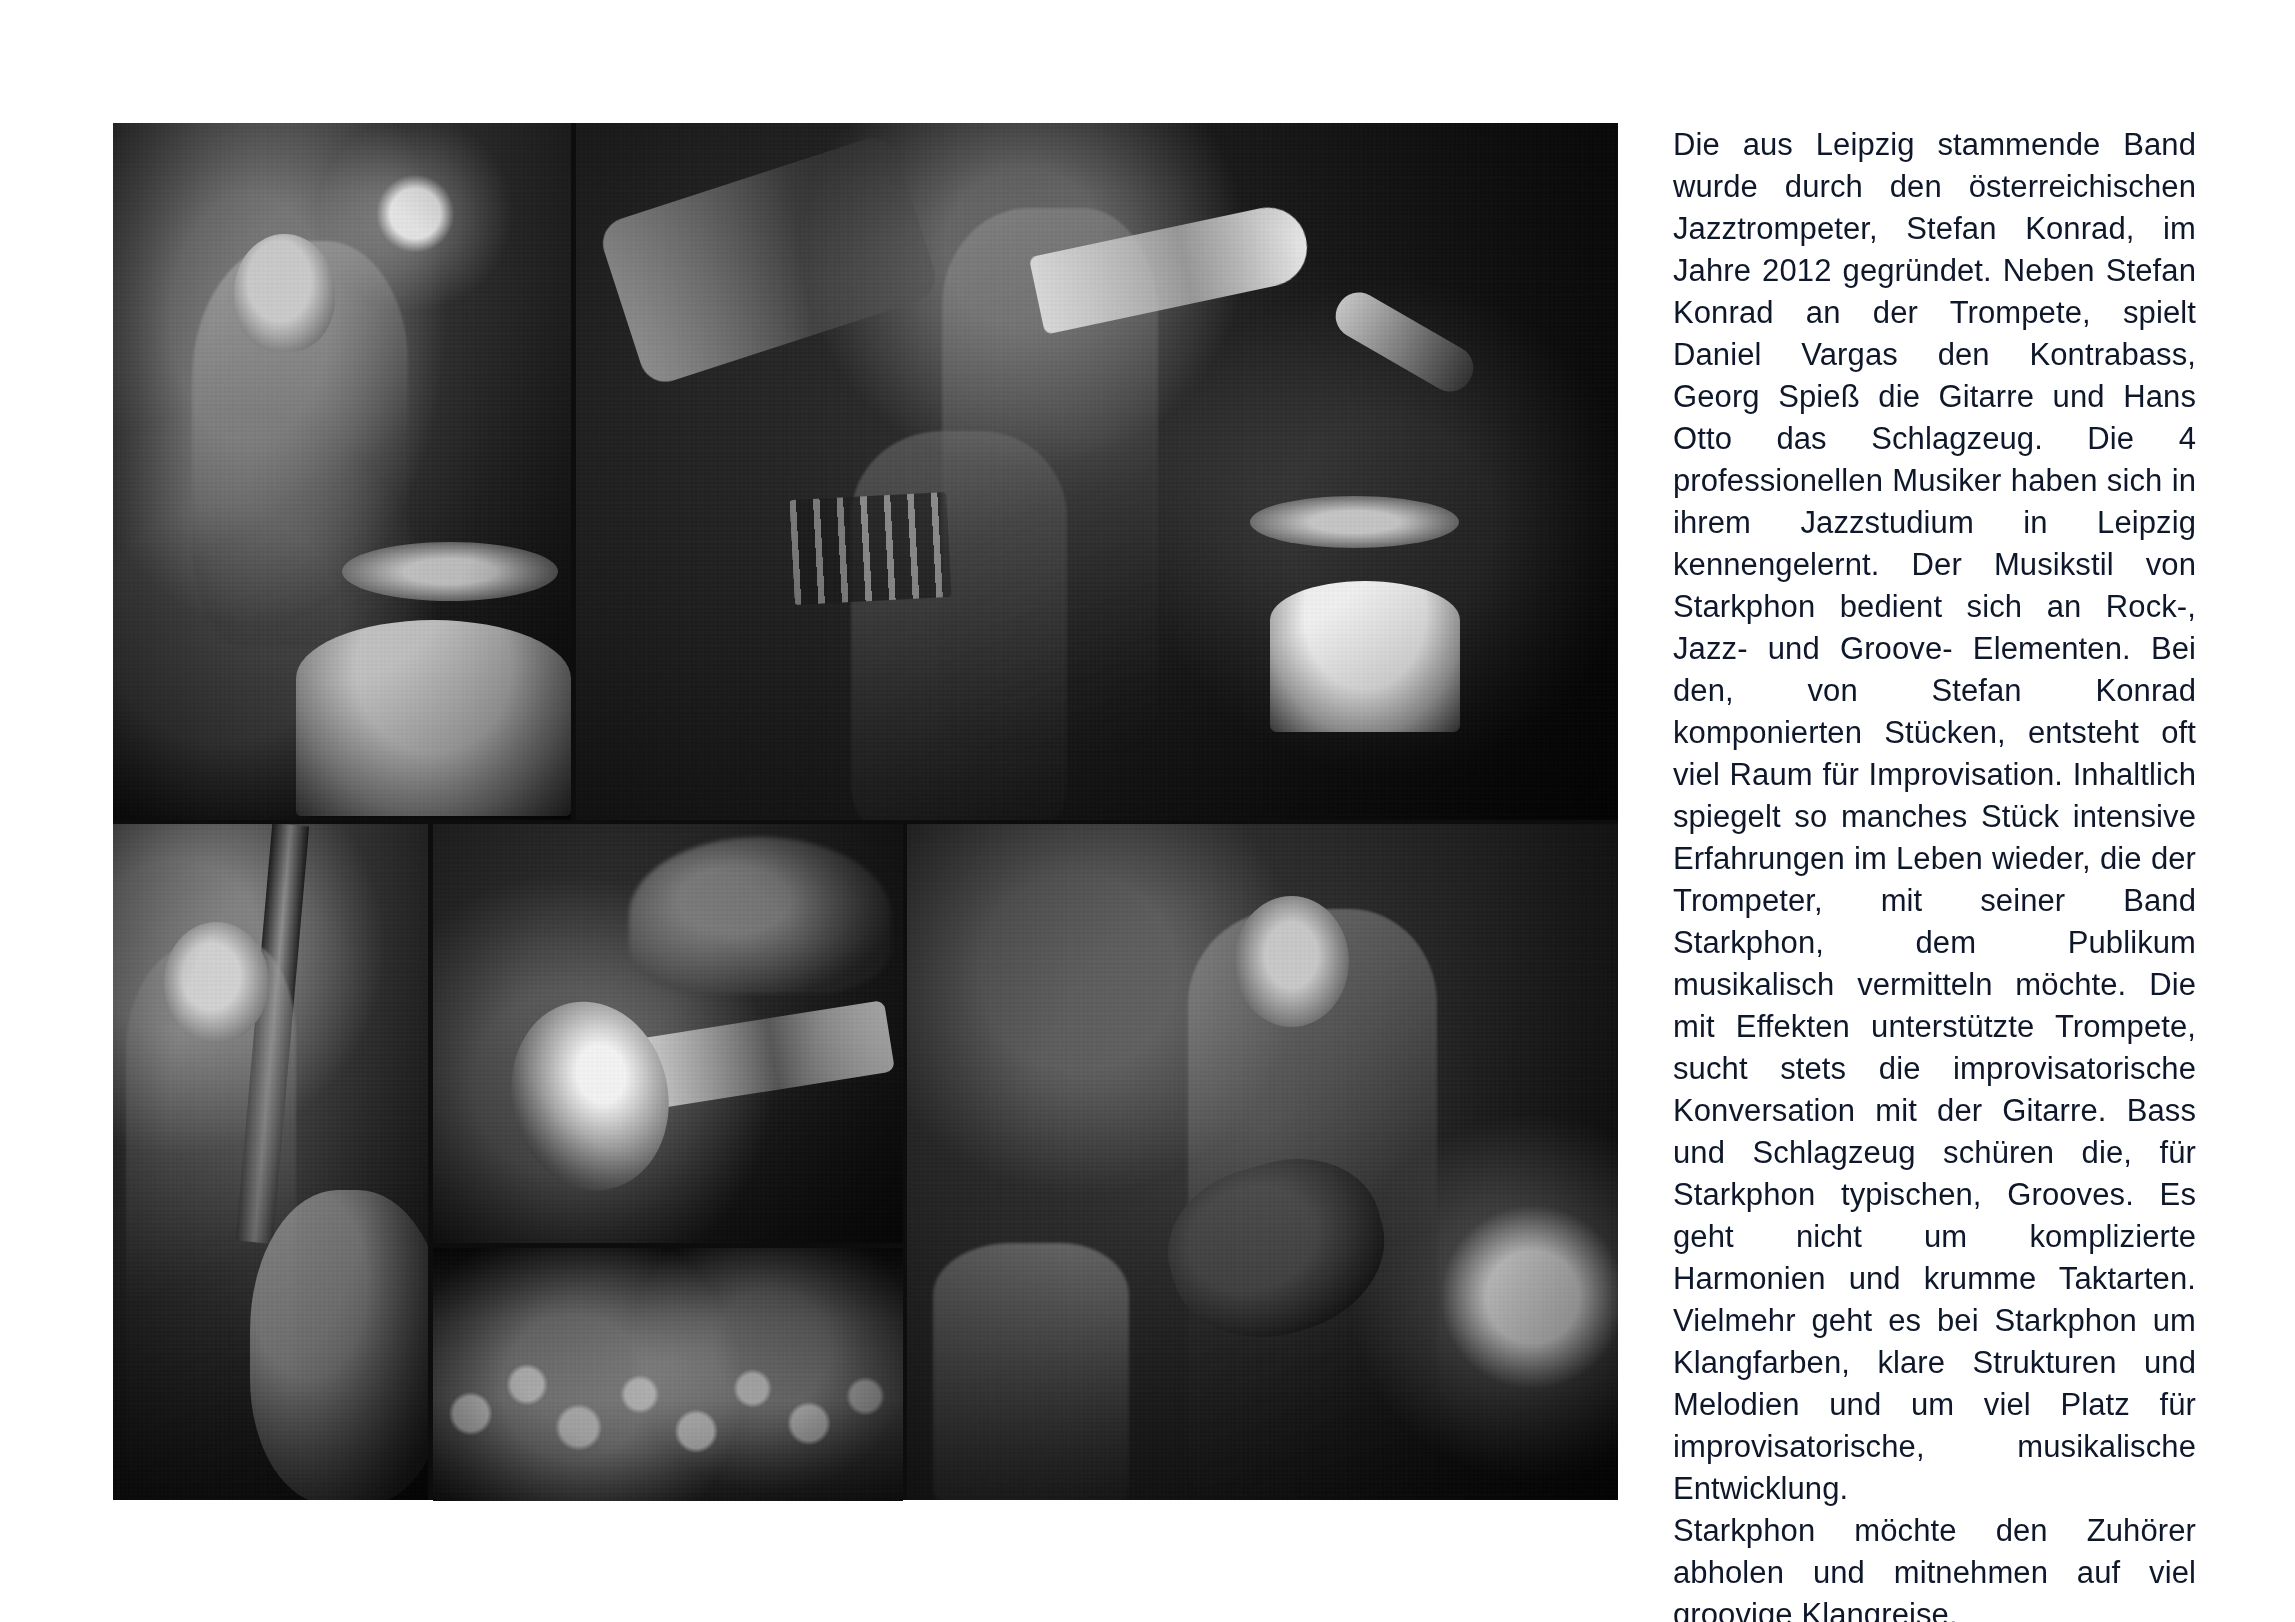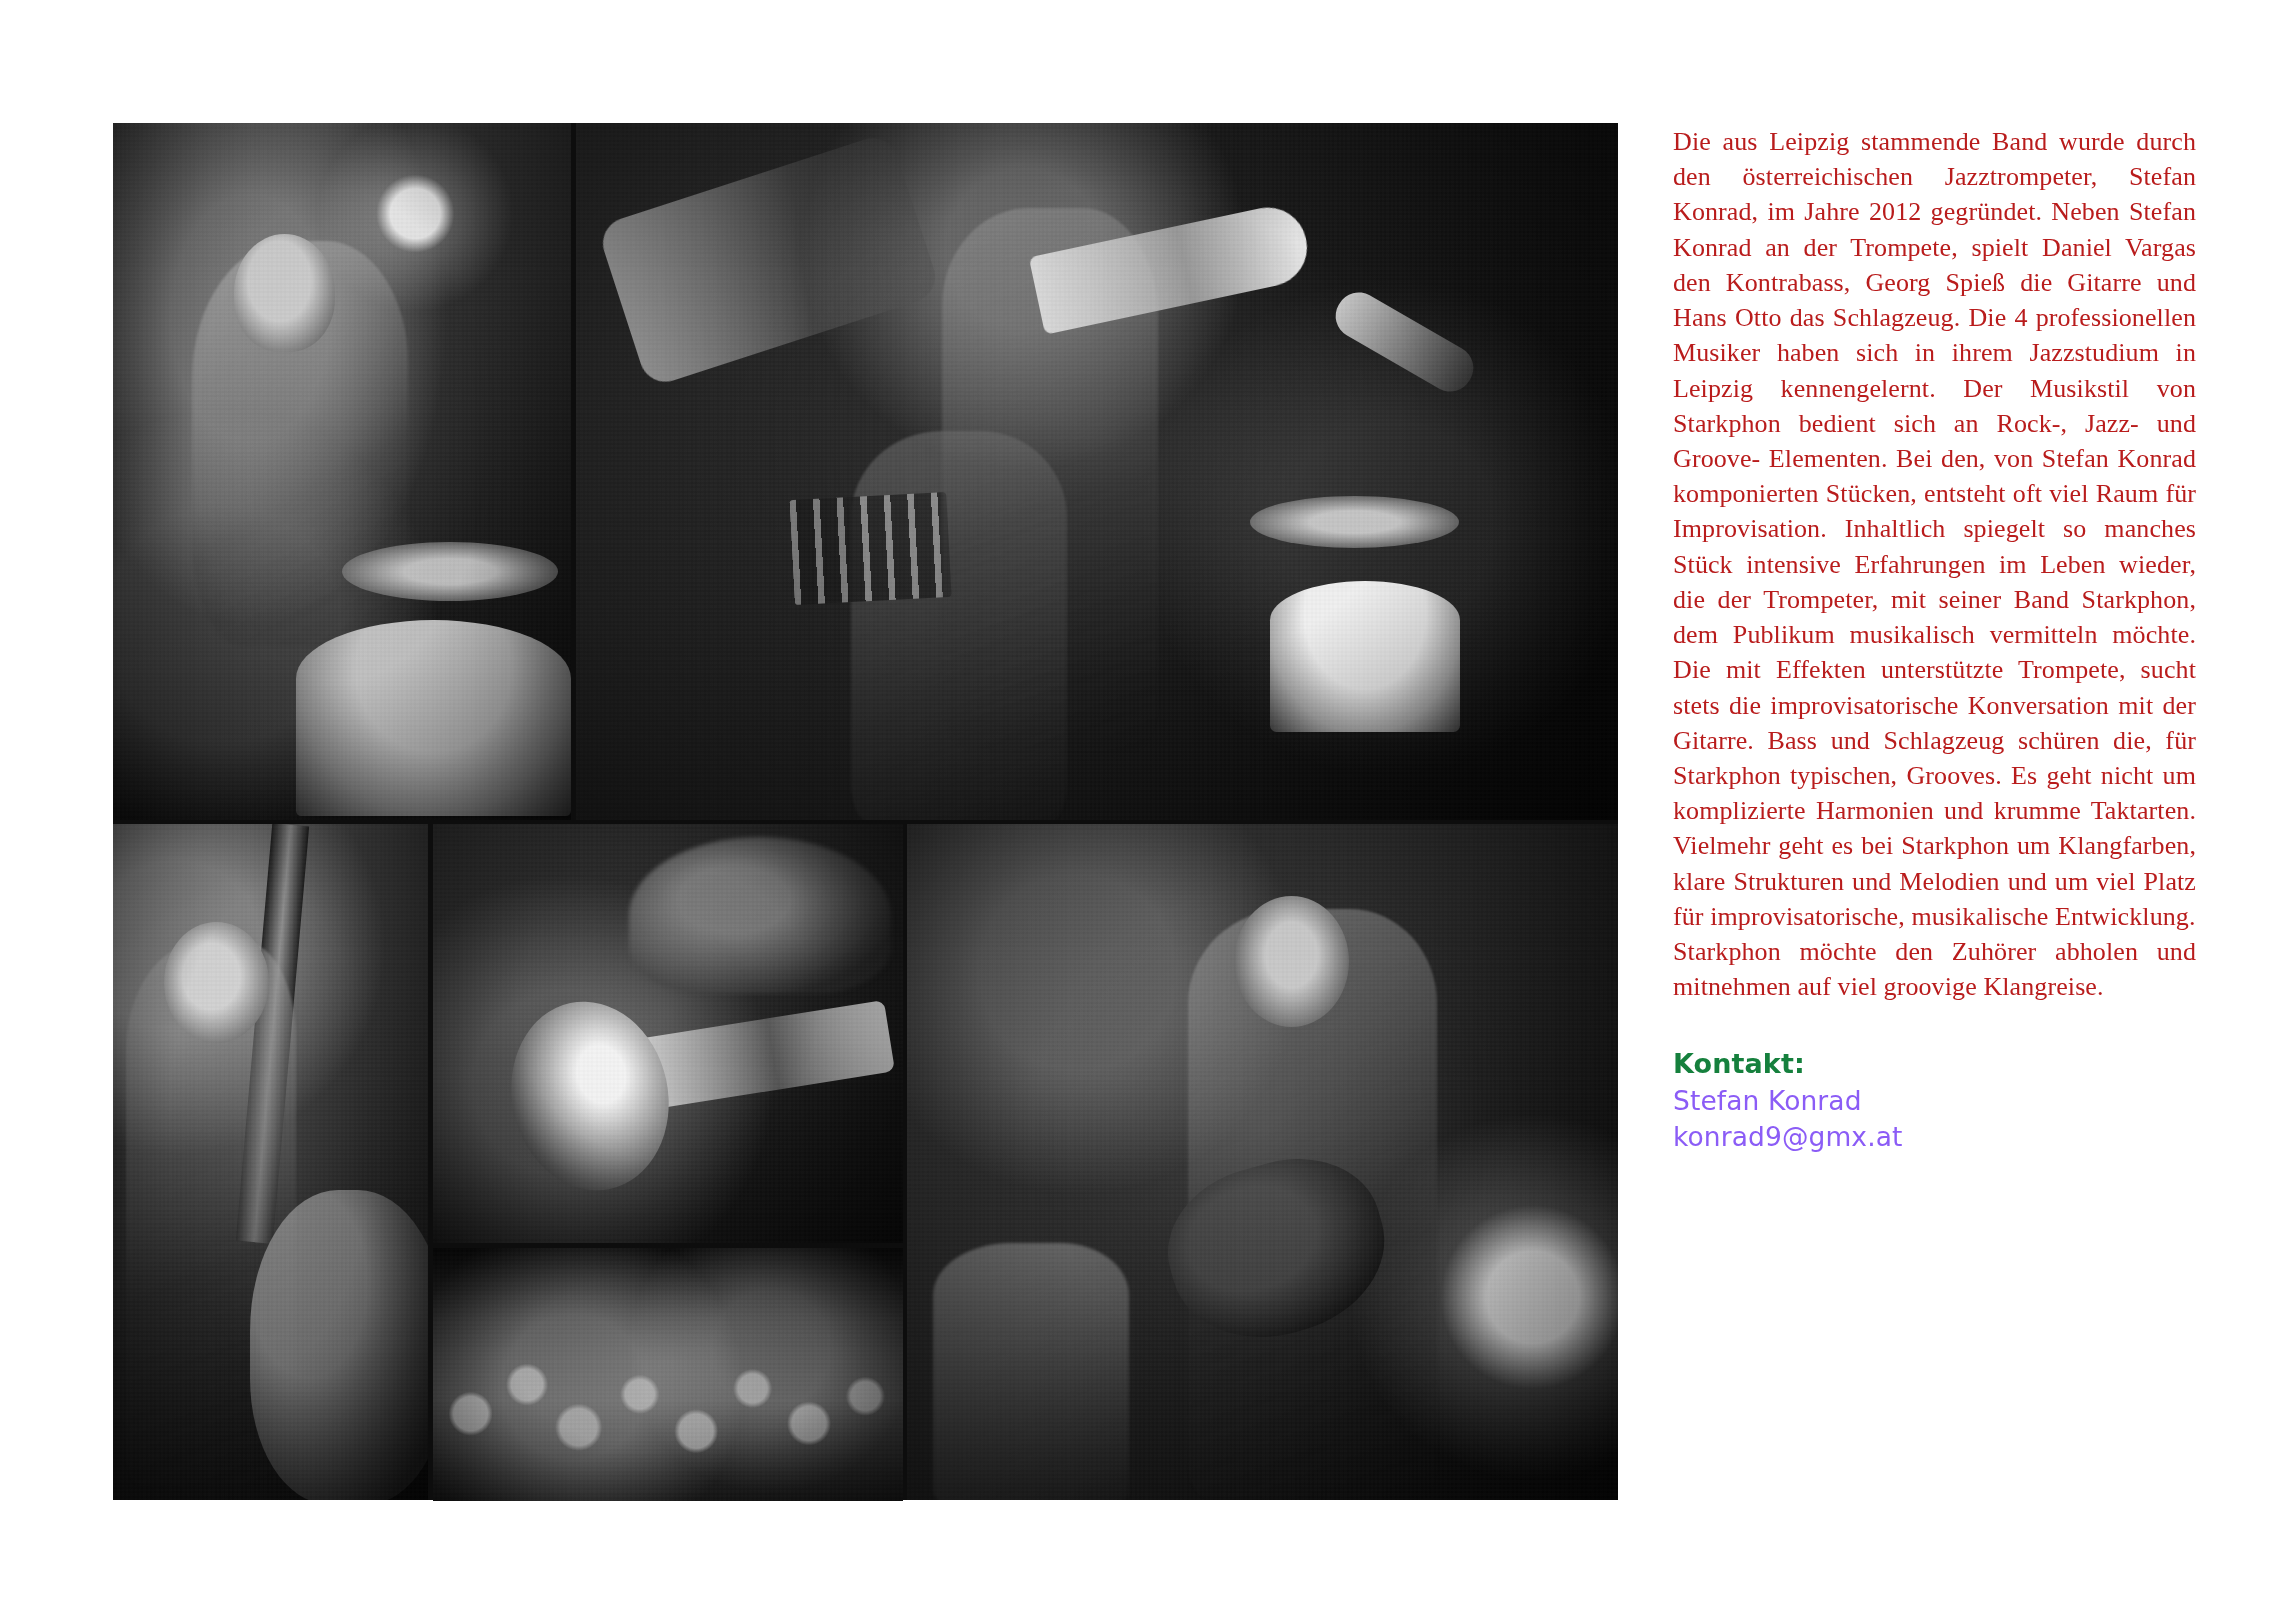--- a/index.html
+++ b/index.html
@@ -260,24 +260,24 @@
   }
 
   
   .text-col {
     position: absolute;
     left: 1673px;
     top: 124px;
     width: 523px;
   }
   .body-copy {
-    font-family: Liberation Serif, serif;
-    font-size: 26px;
+    font-family: Liberation Sans, sans-serif;
+    font-size: 31px;
     line-height: 1.355;
-    color: #b91c1c;
+    color: #0f172a;
     text-align: justify;
     text-justify: inter-word;
     letter-spacing: 0.1px;
     white-space: pre-line;
   }
   .contact-block {
     margin-top: 42px;
   }
   .contact-heading {
     font-family: "DejaVu Sans", sans-serif;

